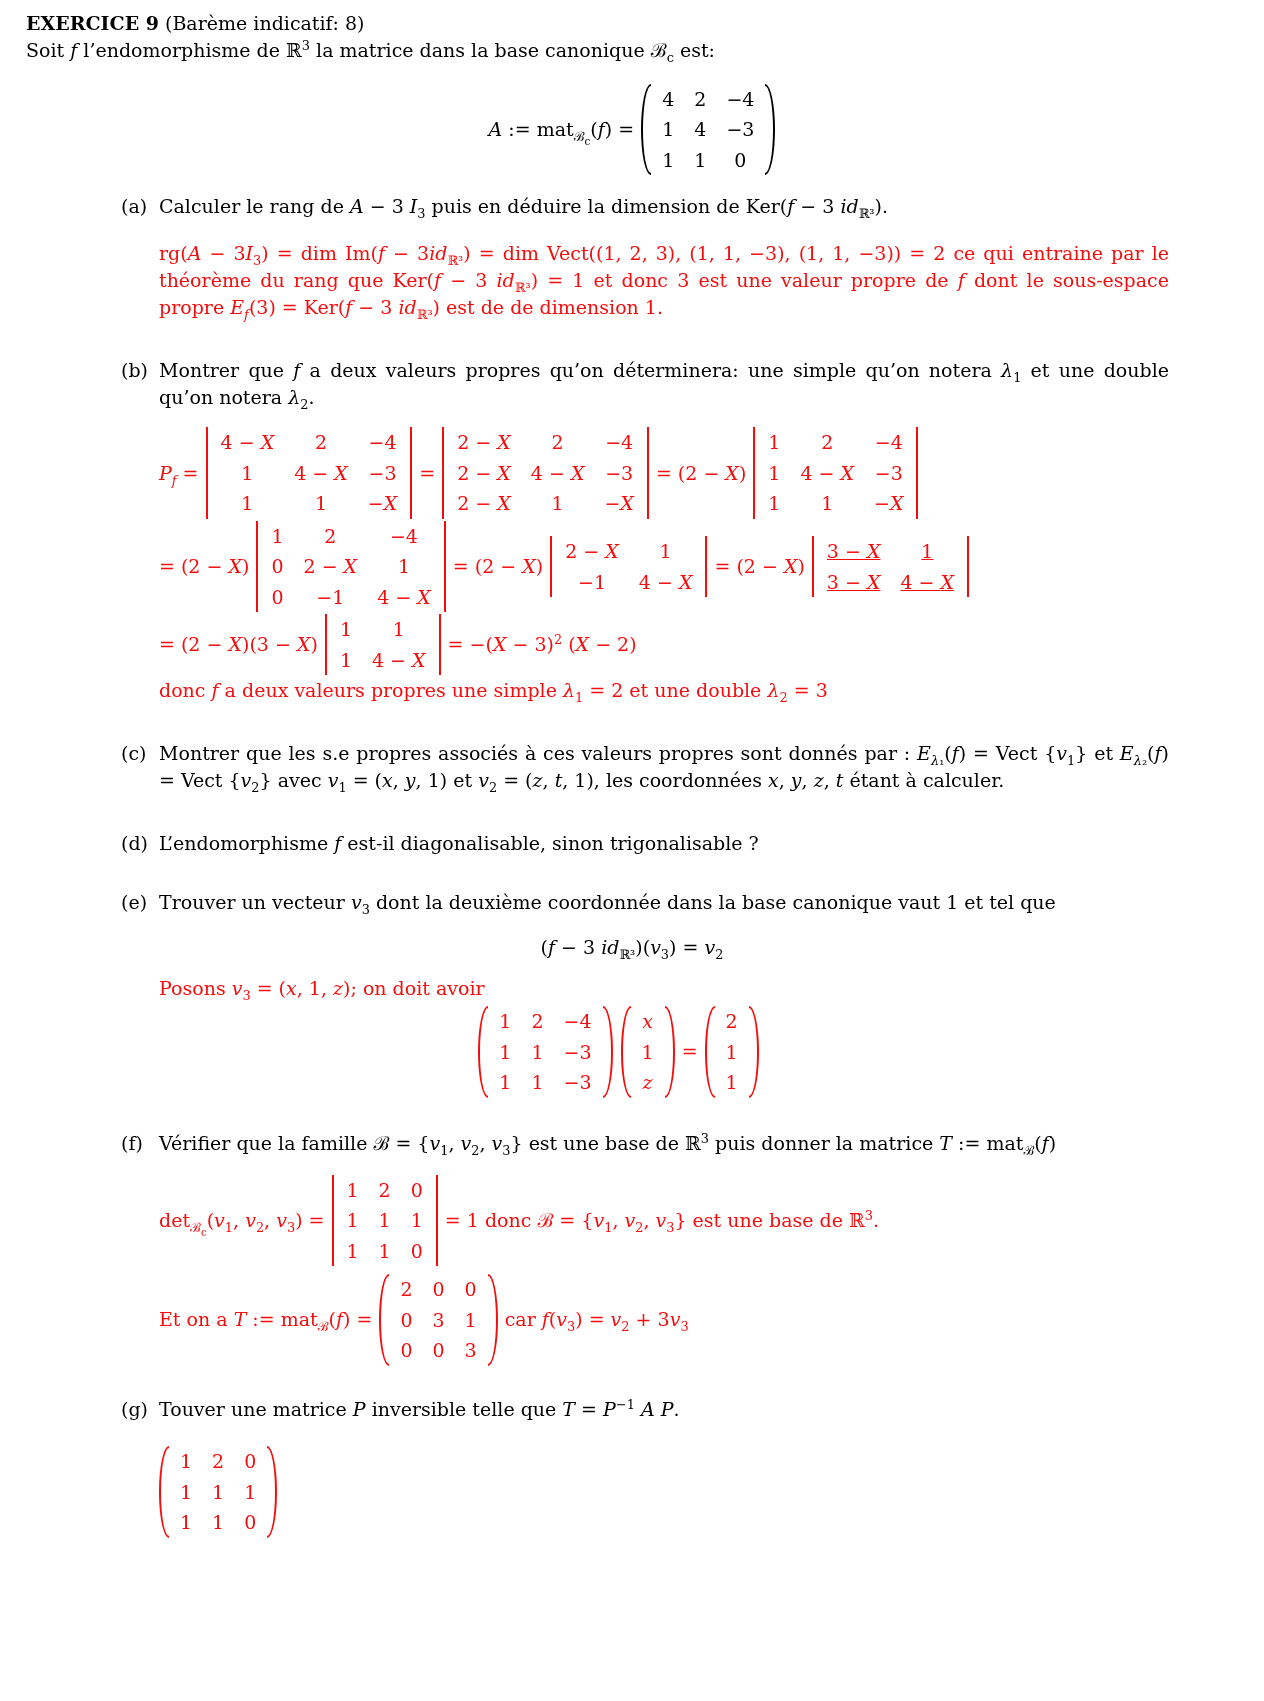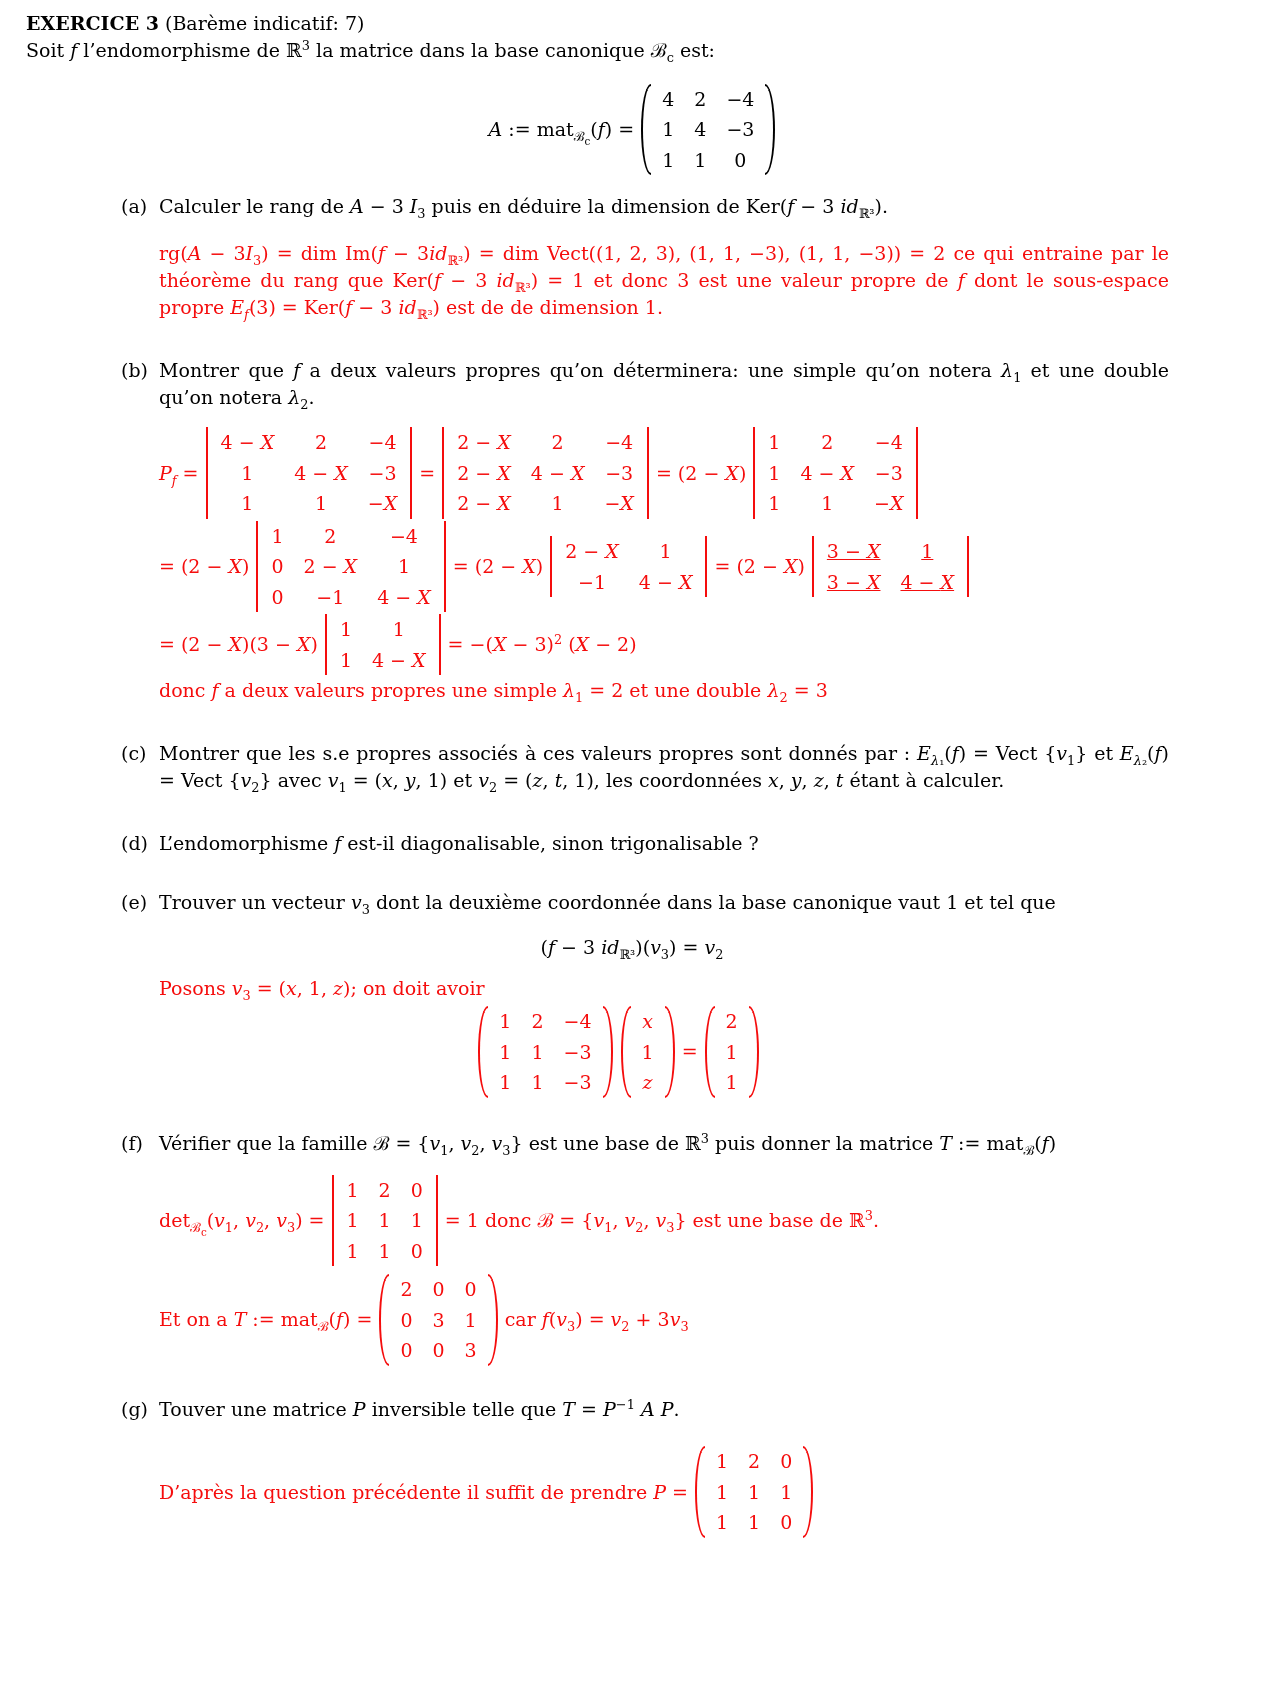--- a/index.html
+++ b/index.html
@@ -49,21 +49,21 @@
   .mcell { text-align: center; padding: 1px 10px; line-height: 1.5; white-space: nowrap; }
   
   .mt-a { margin-top: 20px; }
   .gap-item { margin-top: 36px; }
   .calcblock { margin-top: 16px; }
   .calcline { margin: 2px 0; }
 </style>
 </head>
 <body>
 
-<p class="title"><b>EXERCICE 3</b><span> (Barème indicatif: 7)</span></p>
+<p class="title"><b>EXERCICE 9</b><span> (Barème indicatif: 8)</span></p>
 <p class="intro">Soit <i>f</i> l’endomorphisme de ℝ<sup>3</sup> la matrice dans la base canonique ℬ<sub>c</sub> est:</p>
 
 <div class="ceq eqA">
   <span class="mop"><i>A</i> := mat<sub>ℬ<sub>c</sub></sub>(<i>f</i>) =</span>
   <span class="mat">
     <span class="paren pl"></span>
     <span class="mbody">
         <span class="mgrid" style="grid-template-columns: repeat(3, auto);">
           <span class="mcell">4</span>
           <span class="mcell">2</span>
@@ -286,21 +286,20 @@
       <span class="paren pr"></span>
     </span>
     <span class="mop">car <i>f</i>(<i>v</i><sub>3</sub>) = <i>v</i><sub>2</sub> + 3<i>v</i><sub>3</sub></span>
   </div>
 </div>
 
 <div class="item" style="margin-top:30px">
   <span class="item-label">(g)</span>
   <div class="q">Touver une matrice <i>P</i> inversible telle que <i>T</i> = <i>P</i><sup>−1</sup> <i>A</i> <i>P</i>.</div>
   <div class="mrow ans" style="margin-top:24px">
-    <span class="mop">D’après la question précédente il suffit de prendre <i>P</i> =</span>
     <span class="mat">
       <span class="paren pl"></span>
       <span class="mbody">
           <span class="mgrid" style="grid-template-columns: repeat(3, auto);">
             <span class="mcell">1</span>
             <span class="mcell">2</span>
             <span class="mcell">0</span>
             <span class="mcell">1</span>
             <span class="mcell">1</span>
             <span class="mcell">1</span>

